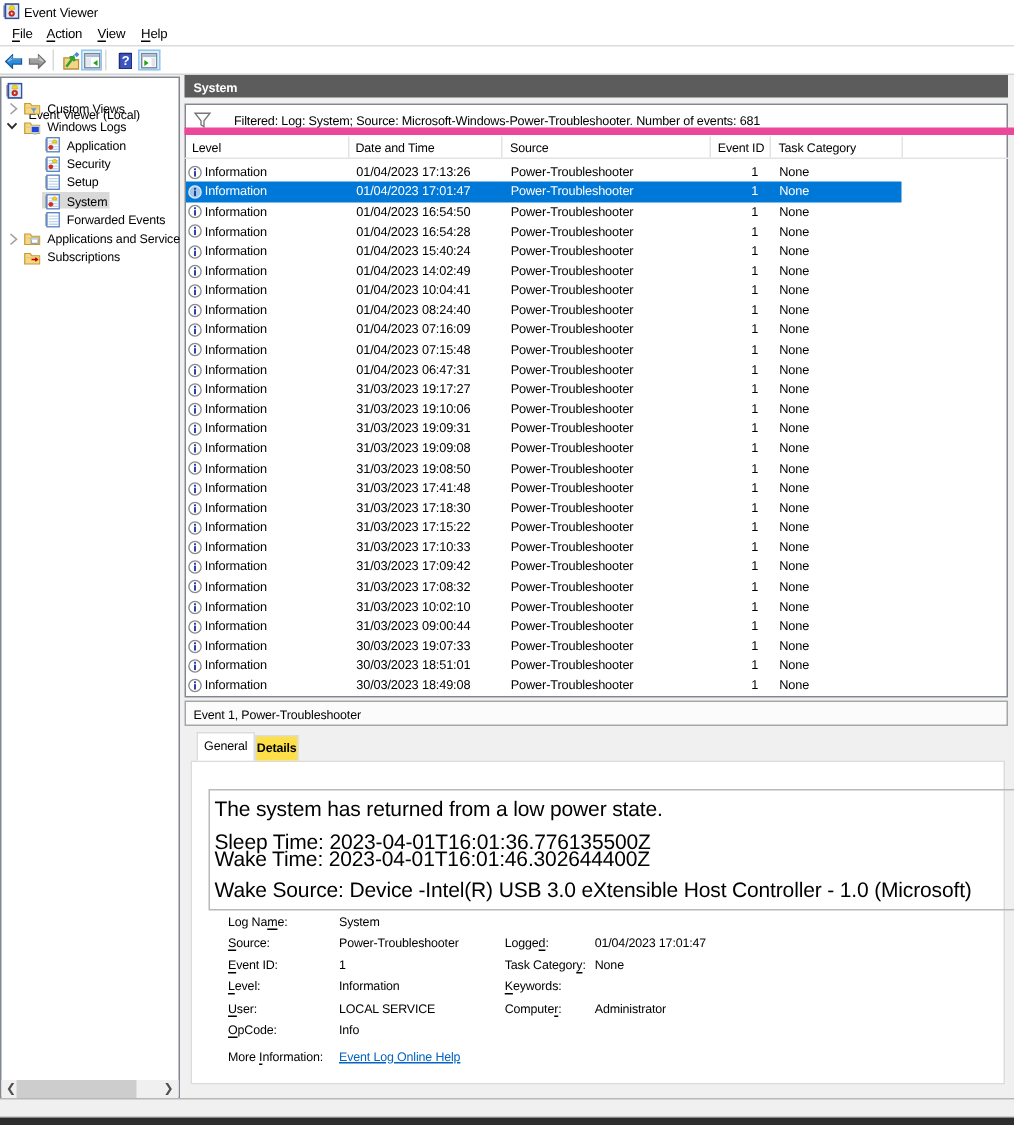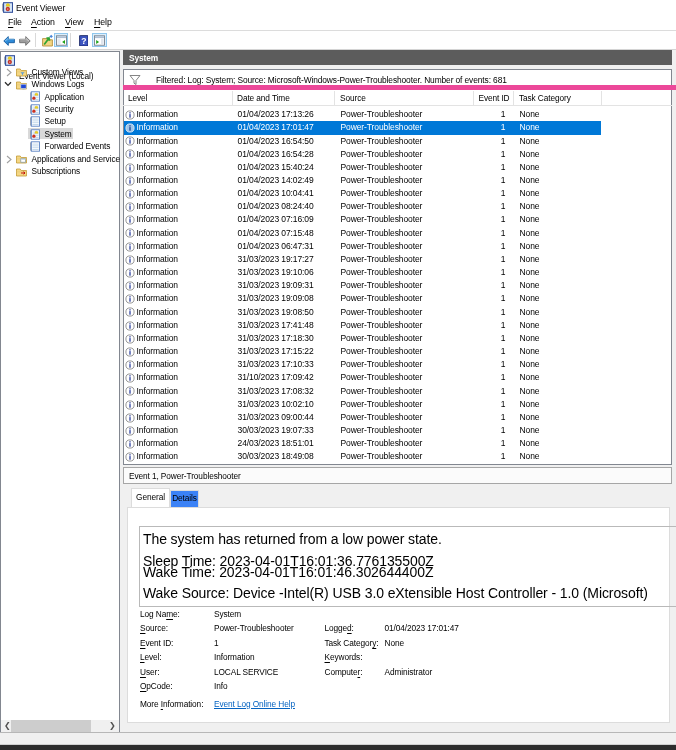--- a/index.html
+++ b/index.html
@@ -37,25 +37,25 @@
 .row .c2 { position:absolute; left:114px; }
 .row .c3 { position:absolute; left:217px; }
 .row .c4 { position:absolute; left:350px; width:32px; text-align:right; }
 .row .c5 { position:absolute; left:396px; }
 .row.sel { background:#0078d7; color:#fff; }
 
 #pvhead { position:absolute; left:123px; top:467px; width:549px; height:16.5px; background:#fbfbfb; border:1px solid #a6a6a6; }
 #pvhead span { position:absolute; left:5px; top:3px; font-size:8.3px; }
 .tab { position:absolute; font-size:8.3px; text-align:center; }
 #tabGeneral { left:131px; top:488px; width:39px; height:19px; background:#fff; border:1px solid #dcdcdc; border-bottom:none; line-height:17px; z-index:3; }
-#tabDetails { left:170px; top:490px; width:29px; height:17px; background:#3b82f6; border:1px solid #dcdcdc; border-bottom:none; line-height:15px; z-index:2; }
+#tabDetails { left:170px; top:490px; width:29px; height:17px; background:#fde047; border:1px solid #dcdcdc; border-bottom:none; line-height:15px; z-index:2;font-weight:bold; }
 #tabpage { position:absolute; left:127px; top:506.5px; width:543px; height:216px; background:#fff; border:1px solid #dcdcdc; z-index:1; }
 #descbox { position:absolute; left:11px; top:18px; width:540px; height:81px; border:1px solid #b9b9b9; font-size:14px; }
 #descbox div { position:absolute; left:3px; white-space:nowrap; }
-.fl { position:absolute; font-size:8.3px; white-space:nowrap; }
+.fl { position:absolute; font-size:8.3px; white-space:nowrap;margin-left:12px; }
 .lnk { color:#0563c1; text-decoration:underline; }
 u { text-decoration:underline; text-underline-offset:1.5px; }
 </style></head>
 <body>
 <div id="chrome">
   <svg class="abs" style="left:2px;top:2px" width="11" height="11" viewBox="0 0 11 11">
       <rect x="0.2" y="1.6" width="2" height="7.8" fill="#8f97a3"></rect>
       <rect x="1.6" y="0.7" width="8.9" height="9.6" fill="#d9e9fb" stroke="#33509c" stroke-width="1.1"></rect>
       <path d="M5.9 1.6 a1.7 1.7 0 0 1 1.7 1.7 l0.25 0.9 h-3.9 l0.25 -0.9 a1.7 1.7 0 0 1 1.7 -1.7z" fill="#f2d61c" stroke="#c8a800" stroke-width="0.4"></path>
       <circle cx="5.8" cy="7" r="1.9" fill="#d03020" stroke="#a01808" stroke-width="0.4"></circle>
@@ -456,21 +456,21 @@
     <span class="c4">1</span>
     <span class="c5">None</span>
   </div>
 <div class="row" style="top:371.40px">
     <svg class="infoic" width="10" height="10" viewBox="0 0 10 10">
       <circle cx="5" cy="5" r="4.1" fill="#fff" stroke="#8a8a8a" stroke-width="0.9"></circle>
       <rect x="4.35" y="2.2" width="1.3" height="1.3" fill="#2b3f9e"></rect>
       <rect x="4.35" y="4.1" width="1.3" height="3.6" fill="#2b3f9e"></rect>
     </svg>
     <span class="c1">Information</span>
-    <span class="c2">31/10/2023 17:09:42</span>
+    <span class="c2">31/03/2023 17:09:42</span>
     <span class="c3">Power-Troubleshooter</span>
     <span class="c4">1</span>
     <span class="c5">None</span>
   </div>
 <div class="row" style="top:384.56px">
     <svg class="infoic" width="10" height="10" viewBox="0 0 10 10">
       <circle cx="5" cy="5" r="4.1" fill="#fff" stroke="#8a8a8a" stroke-width="0.9"></circle>
       <rect x="4.35" y="2.2" width="1.3" height="1.3" fill="#2b3f9e"></rect>
       <rect x="4.35" y="4.1" width="1.3" height="3.6" fill="#2b3f9e"></rect>
     </svg>
@@ -516,21 +516,21 @@
     <span class="c4">1</span>
     <span class="c5">None</span>
   </div>
 <div class="row" style="top:437.20px">
     <svg class="infoic" width="10" height="10" viewBox="0 0 10 10">
       <circle cx="5" cy="5" r="4.1" fill="#fff" stroke="#8a8a8a" stroke-width="0.9"></circle>
       <rect x="4.35" y="2.2" width="1.3" height="1.3" fill="#2b3f9e"></rect>
       <rect x="4.35" y="4.1" width="1.3" height="3.6" fill="#2b3f9e"></rect>
     </svg>
     <span class="c1">Information</span>
-    <span class="c2">24/03/2023 18:51:01</span>
+    <span class="c2">30/03/2023 18:51:01</span>
     <span class="c3">Power-Troubleshooter</span>
     <span class="c4">1</span>
     <span class="c5">None</span>
   </div>
 <div class="row" style="top:450.36px">
     <svg class="infoic" width="10" height="10" viewBox="0 0 10 10">
       <circle cx="5" cy="5" r="4.1" fill="#fff" stroke="#8a8a8a" stroke-width="0.9"></circle>
       <rect x="4.35" y="2.2" width="1.3" height="1.3" fill="#2b3f9e"></rect>
       <rect x="4.35" y="4.1" width="1.3" height="3.6" fill="#2b3f9e"></rect>
     </svg>

